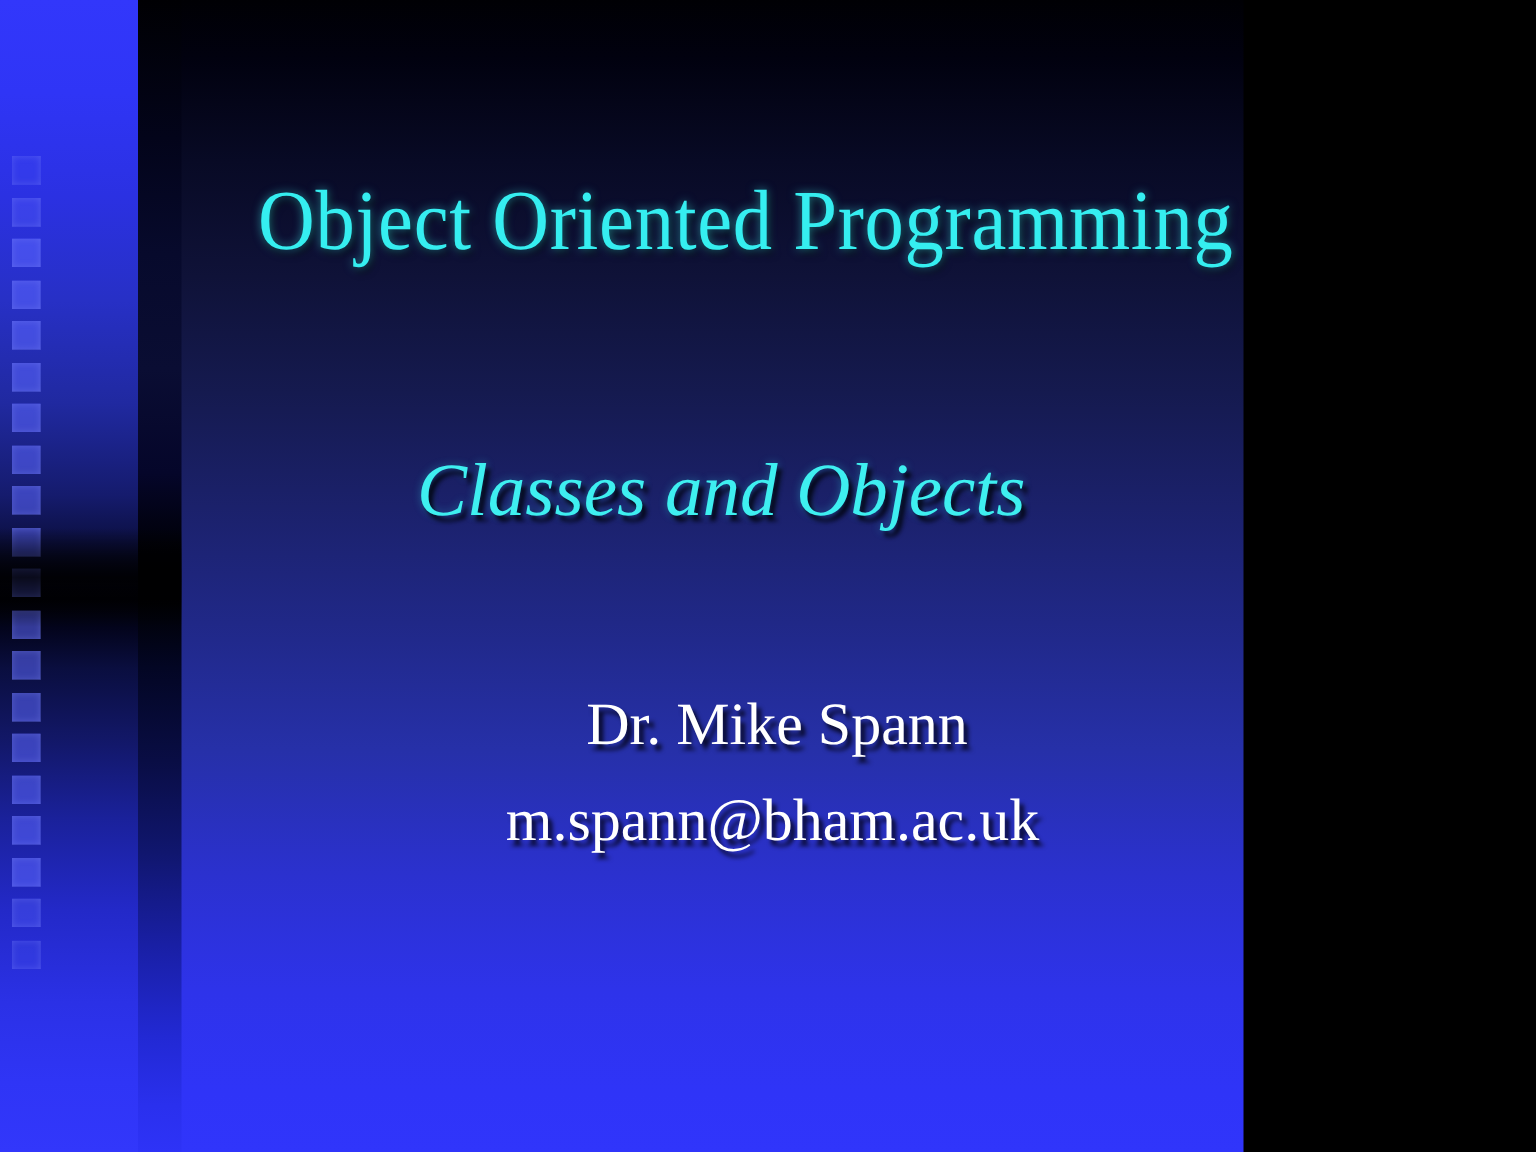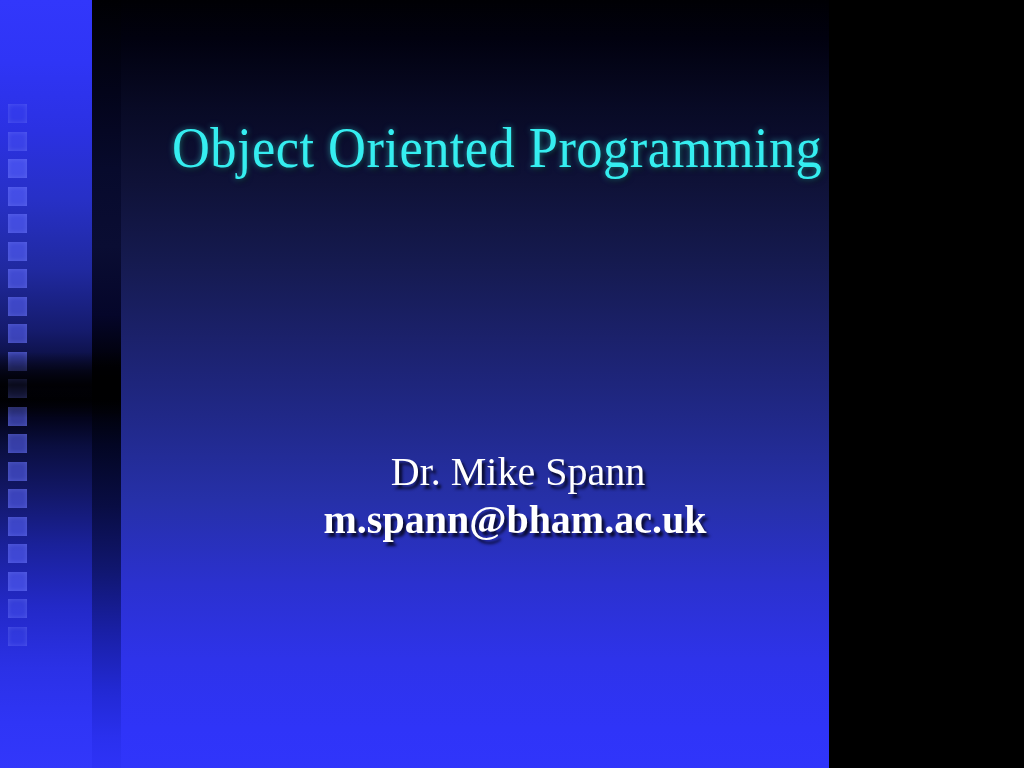--- a/index.html
+++ b/index.html
@@ -152,23 +152,24 @@
     top: 452px;
     width: 1024px;
     text-align: center;
   }
   .author-line {
     color: #ffffff;
     font-size: 40px;
     line-height: 1.0;
     white-space: nowrap;
     text-shadow: 3px 4px 3px rgba(0,0,12,0.8);
+    margin-top: 11px;
   }
   .author-name   { margin-left: 12px; }
-  .author-email  { margin-top: 8px; margin-left: 6px; font-weight: bold; }
+  .author-email  { margin-top: 24px; margin-left: 6px; }
 </style>
 </head>
 <body>
 
 <div class="slide">
 
   <div class="left-band"></div>
   <div class="left-band-edge"></div>
 
   <div class="square-column">
@@ -191,19 +192,20 @@
       <div class="deco-square" style="top: 440px; width: 19px; height: 19px; background: rgba(92, 104, 255, 0.55);"></div>
       <div class="deco-square" style="top: 467.5px; width: 19px; height: 19px; background: rgba(92, 104, 255, 0.55);"></div>
       <div class="deco-square" style="top: 495px; width: 19px; height: 19px; background: rgba(92, 104, 255, 0.35);"></div>
       <div class="deco-square" style="top: 522.5px; width: 19px; height: 19px; background: rgba(92, 104, 255, 0.2);"></div>
     </div>
 
   <div class="dark-crossband"></div>
 
   <div class="title">Object Oriented Programming</div>
 
+  <div class="subtitle">Classes and Objects</div>
 
   <div class="author-block">
     <div class="author-line author-name">Dr. Mike Spann</div>
     <div class="author-line author-email">m.spann@bham.ac.uk</div>
   </div>
 
 </div>
 
 </body></html>

